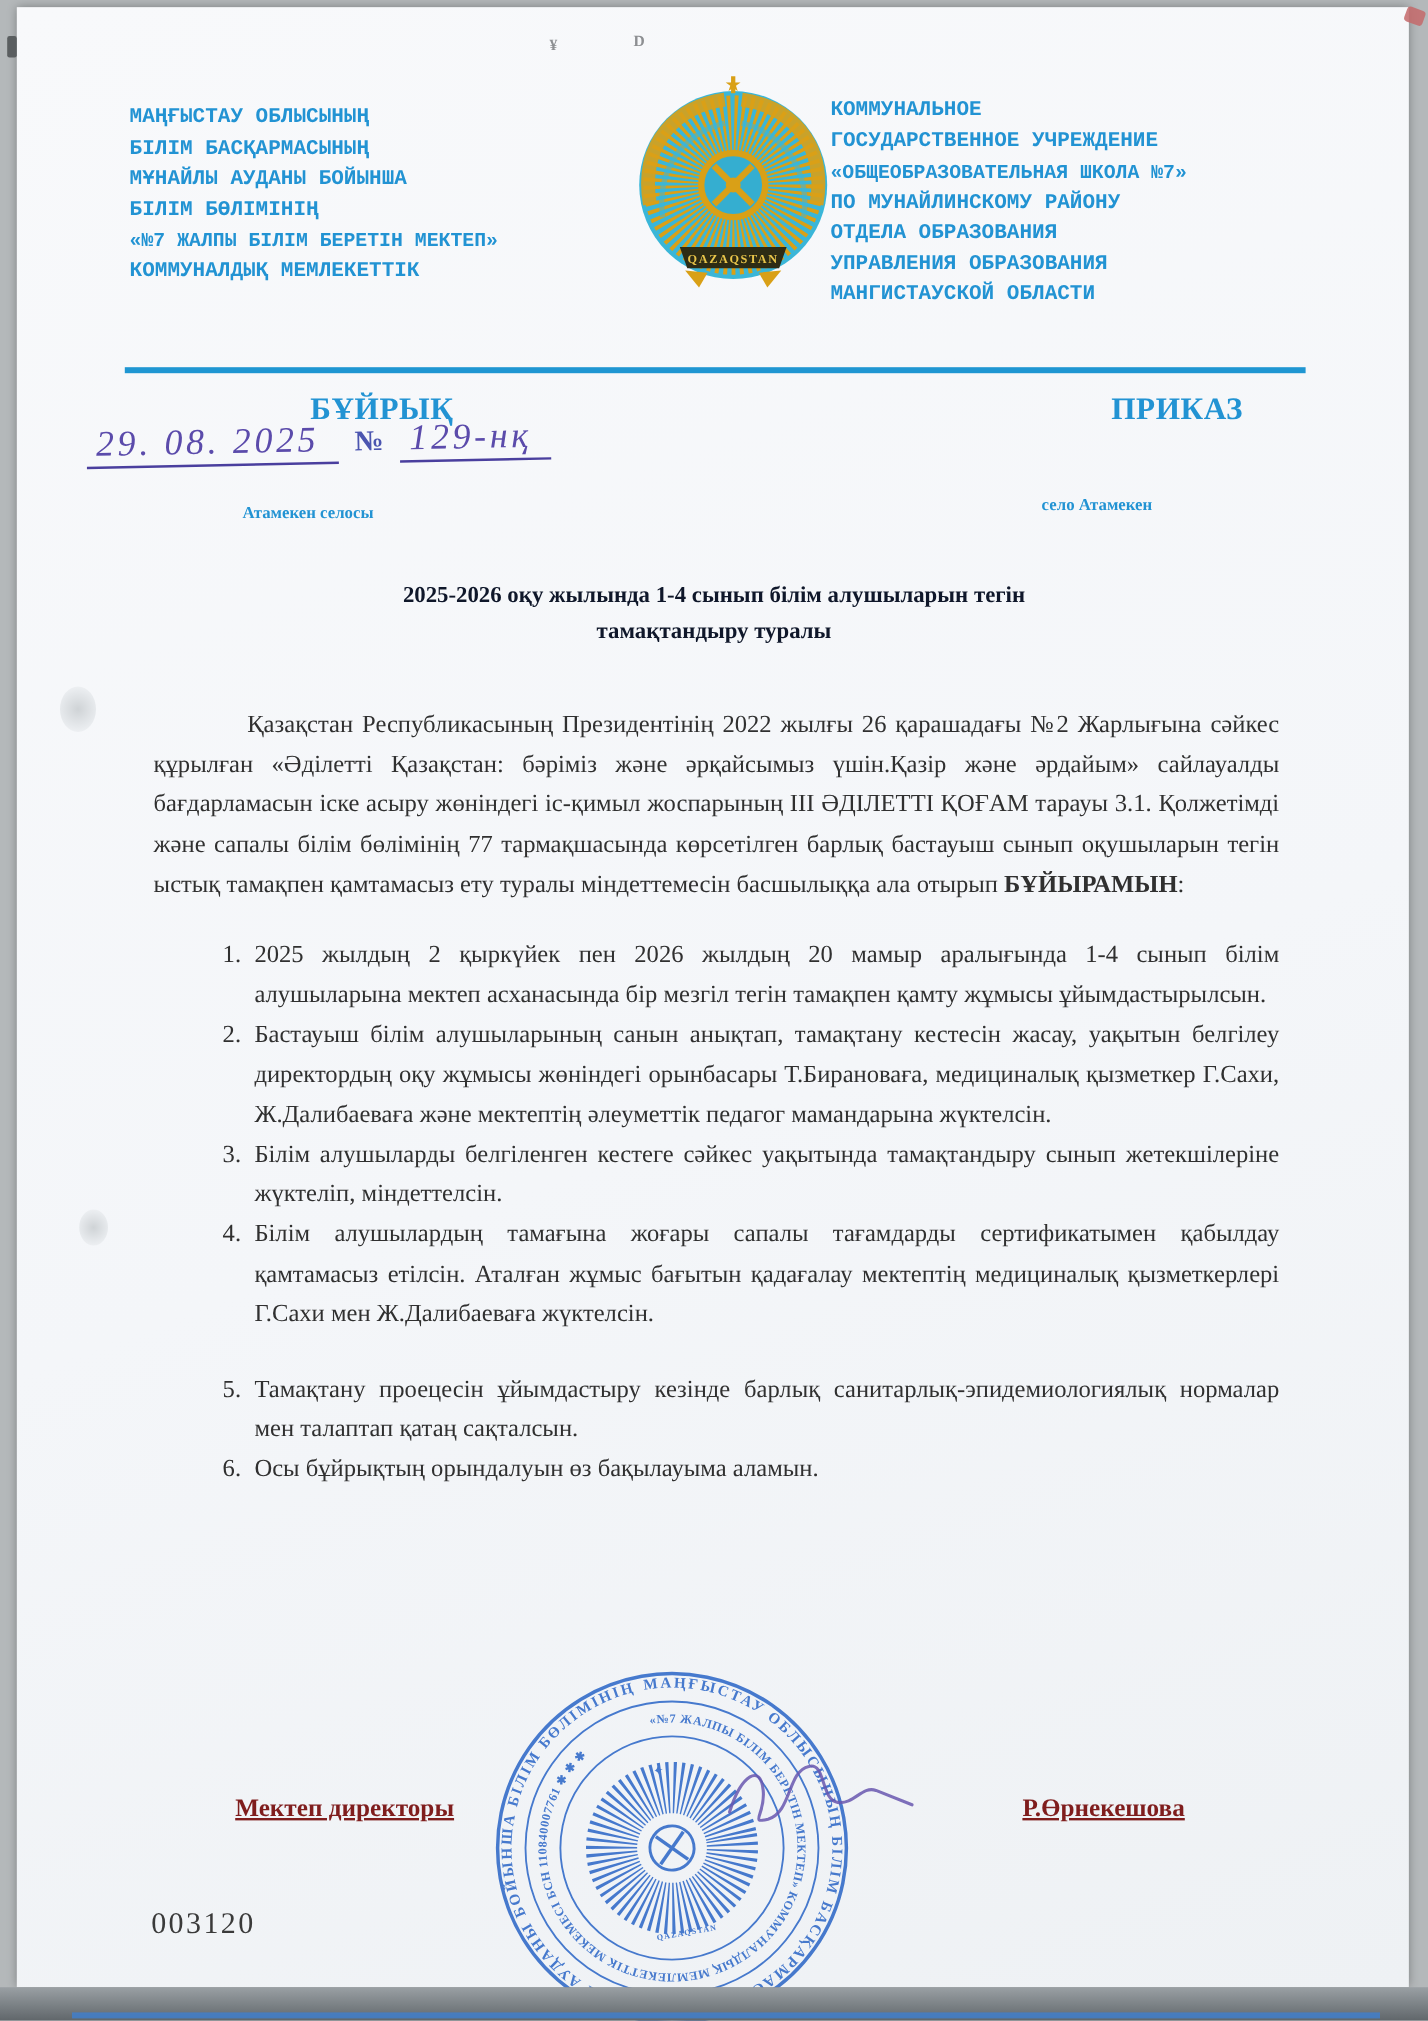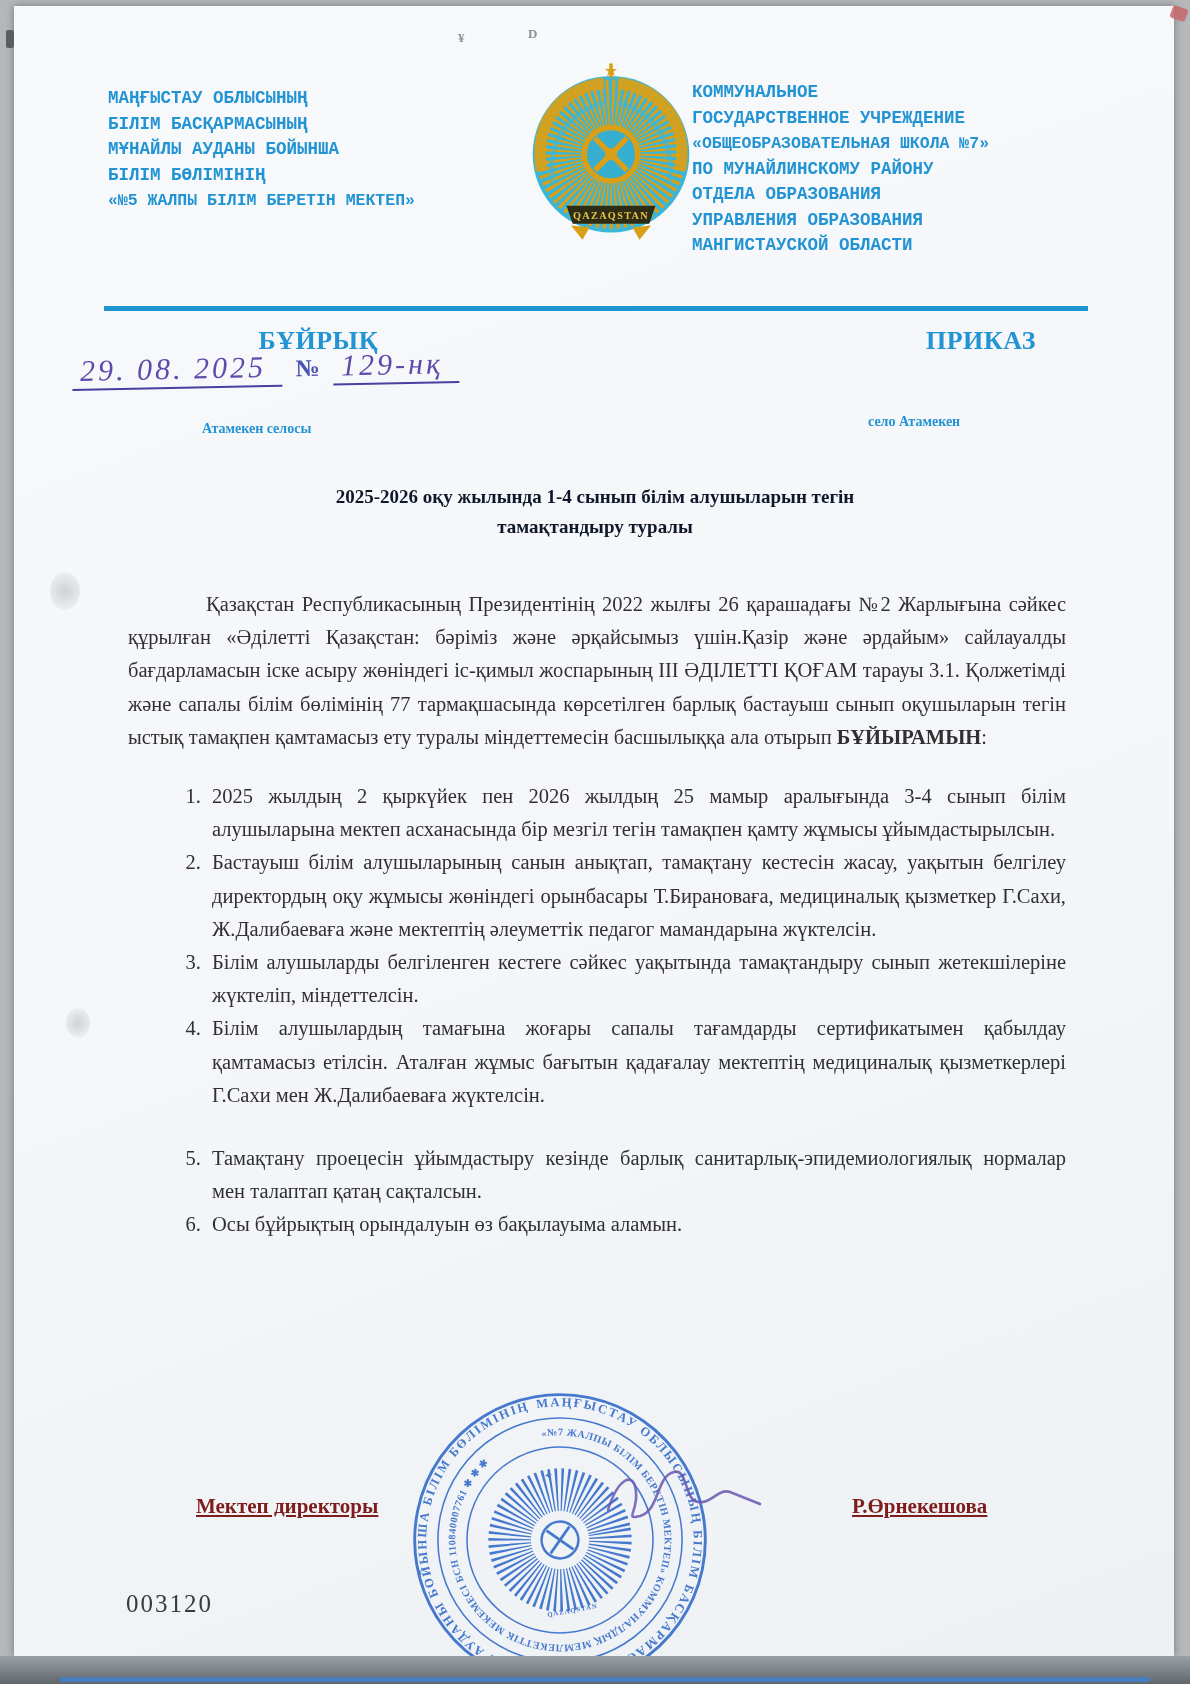--- a/index.html
+++ b/index.html
@@ -51,21 +51,22 @@
   <div class="abs hole" style="left:50px;top:572px;width:30px;height:38px;"></div>
   <div class="abs hole" style="left:66px;top:1008px;width:24px;height:30px;"></div>
   <span class="abs speck" style="left:458px;top:30px;">¥</span>
   <span class="abs speck" style="left:528px;top:26px;">D</span>
 
   <div class="abs hdr" style="left:108px;top:86px;width:352px;">
     <div>МАҢҒЫСТАУ ОБЛЫСЫНЫҢ</div>
     <div>БІЛІМ БАСҚАРМАСЫНЫҢ</div>
     <div>МҰНАЙЛЫ АУДАНЫ БОЙЫНША</div>
     <div>БІЛІМ БӨЛІМІНІҢ</div>
-    <div style="font-size:16.5px;">«№5 ЖАЛПЫ БІЛІМ БЕРЕТІН МЕКТЕП»</div>
+    <div style="font-size:16.5px;">«№7 ЖАЛПЫ БІЛІМ БЕРЕТІН МЕКТЕП»</div>
+    <div>КОММУНАЛДЫҚ МЕМЛЕКЕТТІК</div>
   </div>
 
   <div class="abs hdr" style="left:692px;top:80px;width:398px;">
     <div>КОММУНАЛЬНОЕ</div>
     <div>ГОСУДАРСТВЕННОЕ УЧРЕЖДЕНИЕ</div>
     <div style="font-size:16.5px;">«ОБЩЕОБРАЗОВАТЕЛЬНАЯ ШКОЛА №7»</div>
     <div>ПО МУНАЙЛИНСКОМУ РАЙОНУ</div>
     <div>ОТДЕЛА ОБРАЗОВАНИЯ</div>
     <div>УПРАВЛЕНИЯ ОБРАЗОВАНИЯ</div>
     <div>МАНГИСТАУСКОЙ ОБЛАСТИ</div>
@@ -103,21 +104,21 @@
 
   <div class="abs loc" style="left:202px;top:421px;">Атамекен селосы</div>
   <div class="abs loc" style="left:868px;top:414px;">село Атамекен</div>
 
   <div class="abs title" style="left:0;right:0;top:482px;">2025-2026 оқу жылында 1-4 сынып білім алушыларын  тегін
 тамақтандыру туралы</div>
 
   <div class="abs body-block" style="left:128px;top:588px;width:938px;">
     <p><span>Қазақстан Республикасының Президентінің 2022  жылғы 26 қарашадағы №2 Жарлығына сәйкес құрылған «Әділетті Қазақстан: бәріміз және әрқайсымыз үшін.Қазір және әрдайым» сайлауалды бағдарламасын іске асыру жөніндегі іс-қимыл жоспарының III ӘДІЛЕТТІ ҚОҒАМ тарауы 3.1. Қолжетімді және сапалы білім бөлімінің 77 тармақшасында көрсетілген барлық бастауыш сынып оқушыларын тегін ыстық тамақпен қамтамасыз ету туралы міндеттемесін басшылыққа ала отырып </span><b>БҰЙЫРАМЫН</b><span>:</span></p>
     <ol>
-      <li>2025 жылдың  2 қыркүйек пен 2026 жылдың 25 мамыр аралығында 3-4 сынып білім алушыларына мектеп асханасында бір мезгіл тегін тамақпен қамту жұмысы ұйымдастырылсын.</li>
+      <li>2025 жылдың  2 қыркүйек пен 2026 жылдың 20 мамыр аралығында 1-4 сынып білім алушыларына мектеп асханасында бір мезгіл тегін тамақпен қамту жұмысы ұйымдастырылсын.</li>
       <li>Бастауыш білім алушыларының санын анықтап, тамақтану кестесін жасау, уақытын белгілеу директордың оқу жұмысы жөніндегі орынбасары Т.Бирановаға, медициналық қызметкер Г.Сахи, Ж.Далибаеваға  және мектептің әлеуметтік педагог мамандарына жүктелсін.</li>
       <li>Білім алушыларды белгіленген кестеге сәйкес уақытында тамақтандыру сынып жетекшілеріне жүктеліп, міндеттелсін.</li>
       <li>Білім алушылардың тамағына жоғары сапалы тағамдарды сертификатымен қабылдау қамтамасыз етілсін. Аталған жұмыс бағытын қадағалау мектептің медициналық қызметкерлері Г.Сахи мен Ж.Далибаеваға жүктелсін.</li>
       <li class="li-gap">Тамақтану проецесін ұйымдастыру кезінде барлық санитарлық-эпидемиологиялық нормалар мен талаптап қатаң сақталсын.</li>
       <li>Осы бұйрықтың орындалуын өз бақылауыма аламын.</li>
     </ol>
   </div>
 
   <svg class="abs stamp" style="left:405px;top:1385px;" width="310" height="310" viewBox="0 0 320 320">
     <g fill="none" stroke="#3a74d2">

